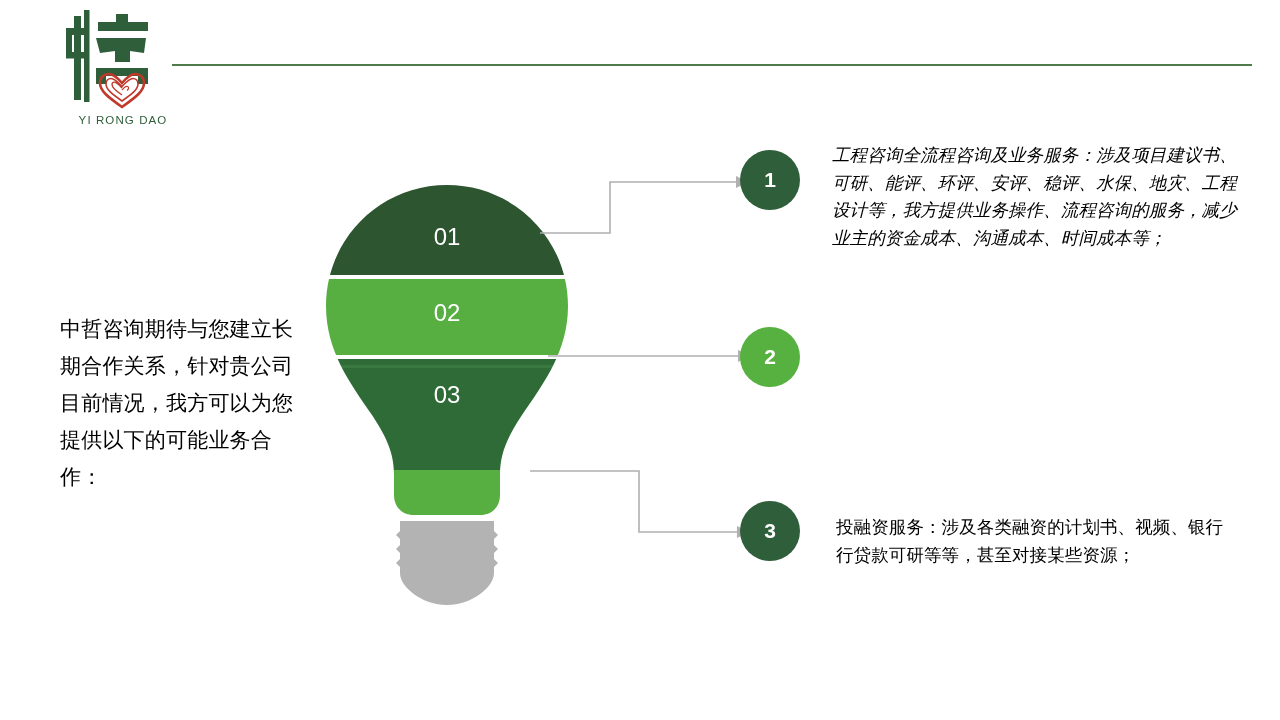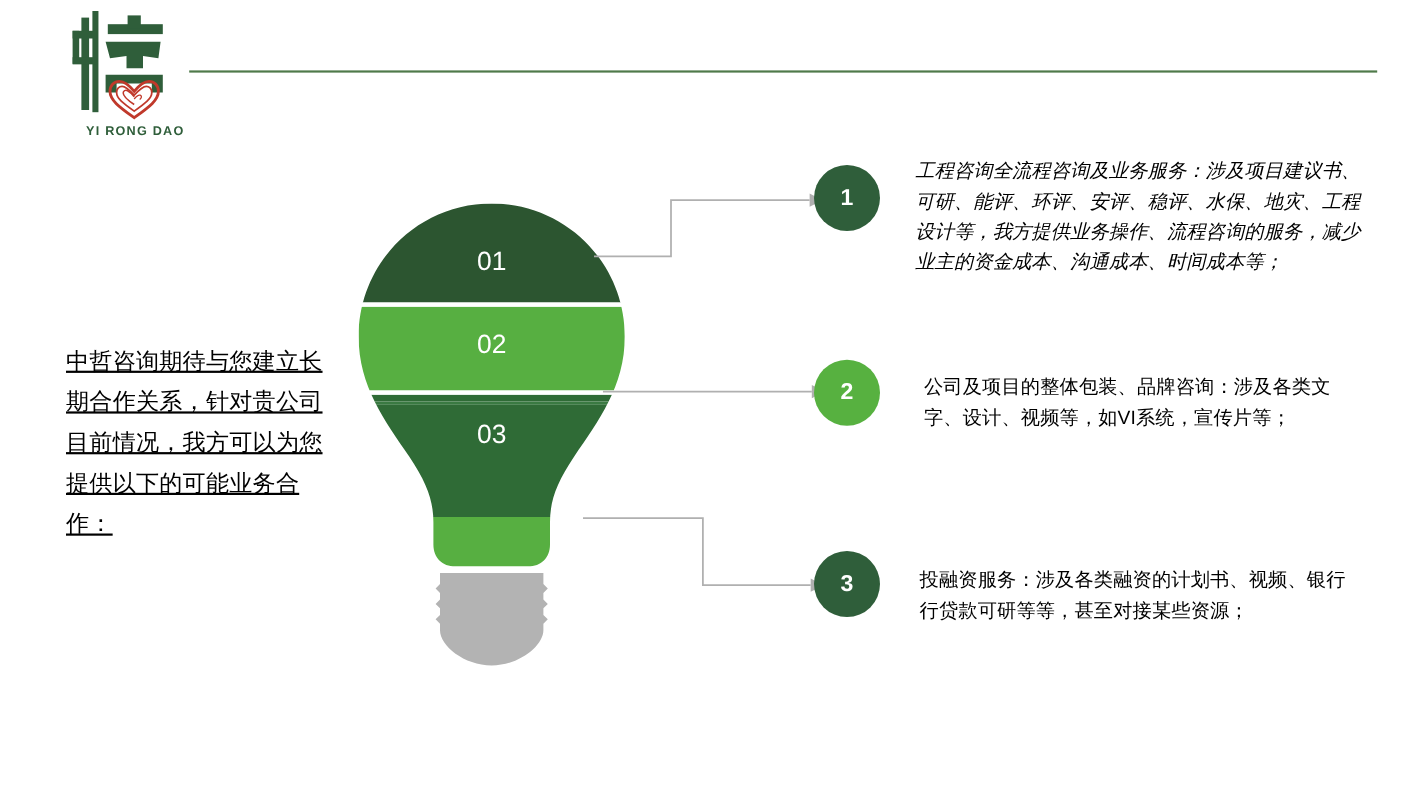--- a/index.html
+++ b/index.html
@@ -14,38 +14,37 @@
     width:1280px; height:720px;
     background:#ffffff;
   }
 
   
   #logo-block { position:absolute; left:48px; top:6px; width:150px; height:130px; }
   #logo-mark  { position:absolute; left:10px; top:0; width:120px; height:105px; }
   #logo-latin {
     position:absolute; left:0; top:108px; width:150px;
     text-align:center;
-    font-size:11.5px; letter-spacing:1.1px; font-weight:700;
+    font-size:11.5px; letter-spacing:1.1px; font-weight:400;
     color:#2f5e3a;
     font-family:"Liberation Sans","DejaVu Sans",sans-serif;
   }
 
   
   #header-rule {
     position:absolute; left:172px; top:64px; width:1080px; height:1.6px;
     background:#4f7a4a;
   }
 
   
   #intro-text {
     position:absolute; left:60px; top:310px; width:244px;
     font-size:21px; line-height:37px; color:#000000;
     font-family:"Liberation Sans","DejaVu Sans",sans-serif;
     letter-spacing:.2px;
-    text-decoration:underline;
   }
 
   
   #bulb { position:absolute; left:322px; top:183px; width:250px; height:425px; }
 
   
   .connector { position:absolute; }
   #conn-1 { left:540px; top:165px; width:220px; height:90px; }
   #conn-2 { left:548px; top:336px; width:215px; height:42px; }
   #conn-3 { left:515px; top:455px; width:248px; height:100px; }
@@ -176,16 +175,15 @@
     <span>1</span>
   </div>
   <div class="bullet" id="bullet-2" style="background:#57b140;">
     <span>2</span>
   </div>
   <div class="bullet" id="bullet-3" style="background:#2f5e3a;">
     <span>3</span>
   </div>
 
   <div class="item-text" id="text-1">工程咨询全流程咨询及业务服务：涉及项目建议书、可研、能评、环评、安评、稳评、水保、地灾、工程设计等，我方提供业务操作、流程咨询的服务，减少业主的资金成本、沟通成本、时间成本等；</div>
-  <div class="item-text" id="text-2">公司及项目的整体包装、品牌咨询：涉及各类文字、设计、视频等，如VI系统，宣传片等；</div>
   <div class="item-text" id="text-3">投融资服务：涉及各类融资的计划书、视频、银行行贷款可研等等，甚至对接某些资源；</div>
 
 </div>
 
 </body></html>

